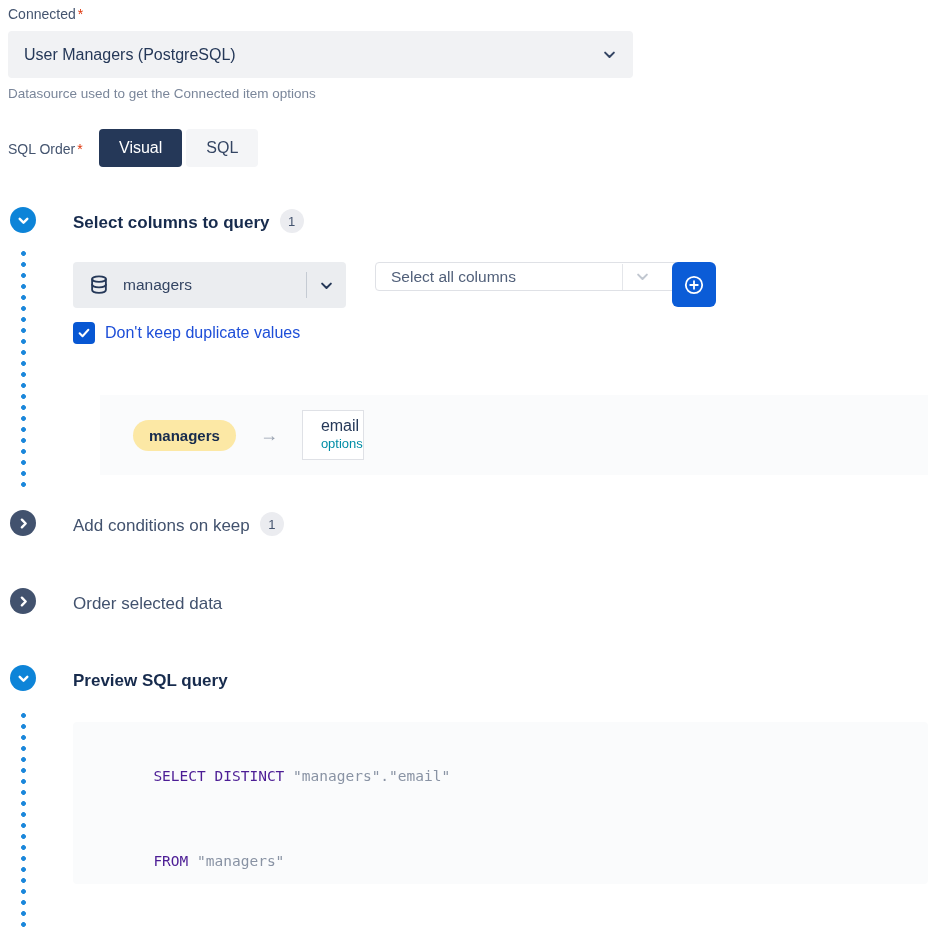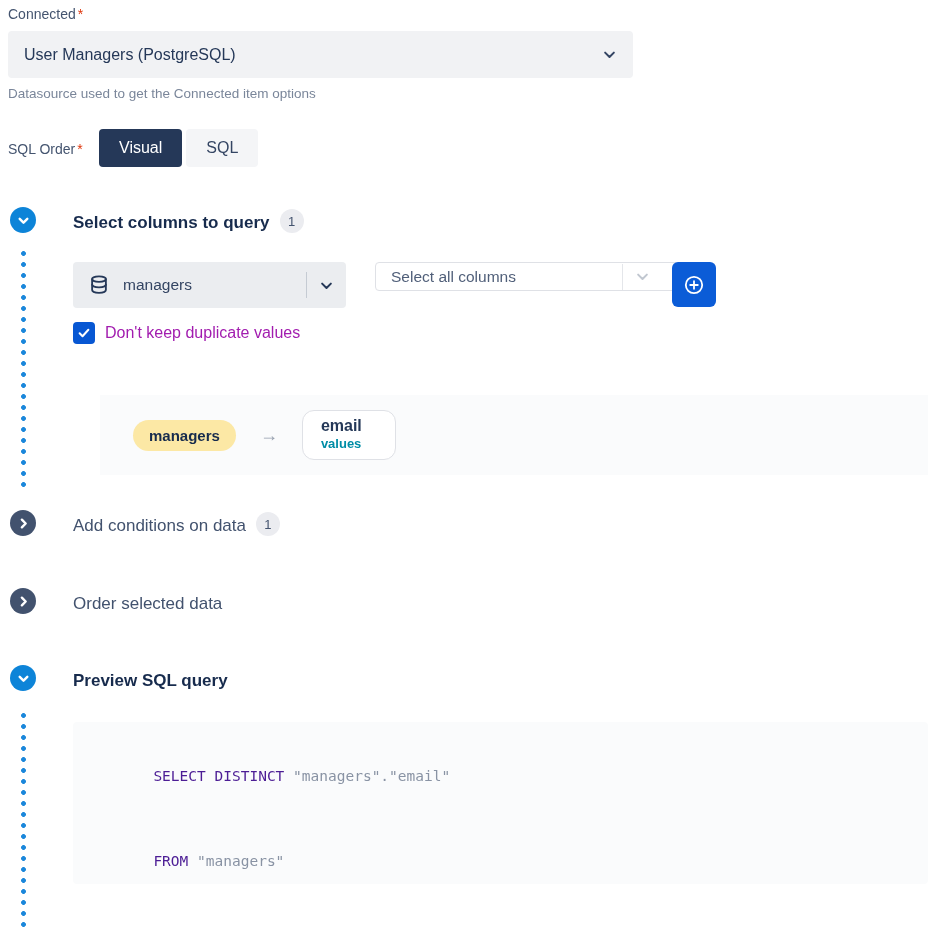--- a/index.html
+++ b/index.html
@@ -53,30 +53,30 @@
   .col-select .val { font-size:15.5px; color:#505f79; flex:1; }
   .col-select .vdiv { background:#e4e6ea; }
   .add-btn { position:absolute; left:672px; top:262px; width:44px; height:45px;
     background:#0b5cd7; border:none; border-radius:6px; cursor:pointer;
     display:flex; align-items:center; justify-content:center; }
 
   
   .chk-row { position:absolute; left:73px; top:322px; display:flex; align-items:center; }
   .chk { width:22px; height:22px; background:#0757d3; border-radius:4px; cursor:pointer;
     display:flex; align-items:center; justify-content:center; }
-  .chk-label { margin-left:10px; font-size:16px; color:#a21caf; }
+  .chk-label { margin-left:10px; font-size:16px; color:#1d4ed8; }
 
   
   .map-panel { position:absolute; left:100px; top:395px; width:828px; height:80px;
     background:#fafbfc; display:flex; align-items:center; padding-left:33px; }
   .pill { background:#fce8a5; color:#172b4d; font-weight:700; font-size:15px;
     padding:7px 16px; border-radius:16px; }
   .map-arrow { color:#97a0af; font-size:18px; margin:0 24px; }
-  .col-card { background:#fff; border:1px solid #dfe1e6; border-radius:12px;
-    padding:6px 33px 8px 18px; text-align:left;font-weight:bold; }
+  .col-card { background:#fff; border:1px solid #dfe1e6; border-radius:0;
+    padding:6px 0 8px 18px; text-align:left; }
   .col-card .cname { font-size:16px; color:#253858; }
   .col-card .ctype { font-size:13px; color:#008da6; margin-top:1px; }
 
   
   .sql-block { position:absolute; left:73px; top:722px; width:855px; height:162px;
     background:#fafbfc; border-radius:4px; padding:24px 0 0 28px;
     font-family:"DejaVu Sans Mono","Liberation Mono",monospace; font-size:14.5px; }
   .sql-line { white-space:pre; line-height:20px; margin-bottom:25px; }
   .kw { color:#4c1d95; font-weight:400; }
   .ident { color:#8993a4; }
@@ -166,31 +166,31 @@
         </svg>
     </span>
     <span class="chk-label">Don't keep duplicate values</span>
   </div>
 
   <div class="map-panel">
     <span class="pill">managers</span>
     <span class="map-arrow">→</span>
     <span class="col-card">
       <div class="cname">email</div>
-      <div class="ctype">values</div>
+      <div class="ctype">options</div>
     </span>
   </div>
 
   <div class="sec" style="top:510px;">
     <button class="toggle dark">
       <svg width="13" height="13" viewBox="0 0 24 24" fill="none" stroke="#ffffff" stroke-width="4.5" stroke-linecap="round" stroke-linejoin="round">
           <polyline points="9 5 16 12 9 19"></polyline>
         </svg>
     </button>
-    <div class="sec-title closed">Add conditions on data</div>
+    <div class="sec-title closed">Add conditions on keep</div>
     <div class="badge">1</div>
   </div>
 
   <div class="sec" style="top:665px;">
     <button class="toggle blue">
       <svg width="13" height="13" viewBox="0 0 24 24" fill="none" stroke="#ffffff" stroke-width="4.5" stroke-linecap="round" stroke-linejoin="round">
           <polyline points="5 9 12 16 19 9"></polyline>
         </svg>
     </button>
     <div class="sec-title open">Preview SQL query</div>

